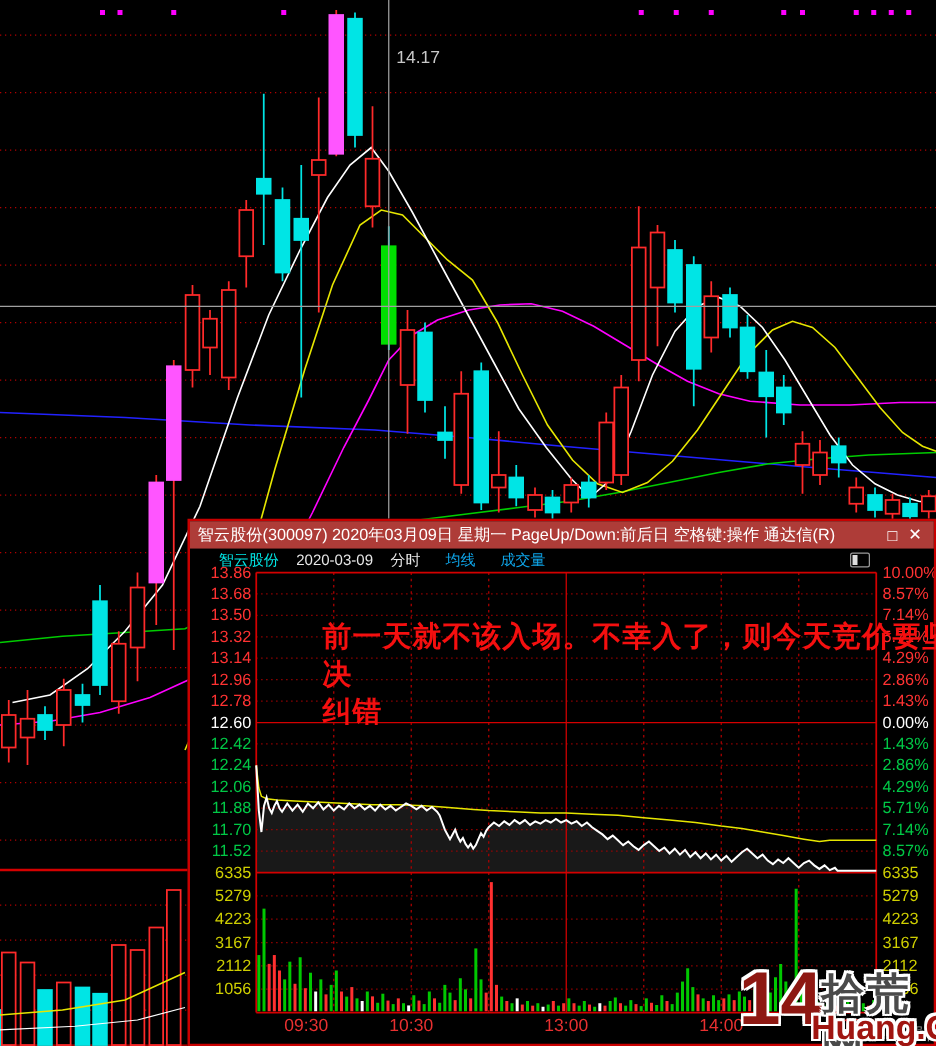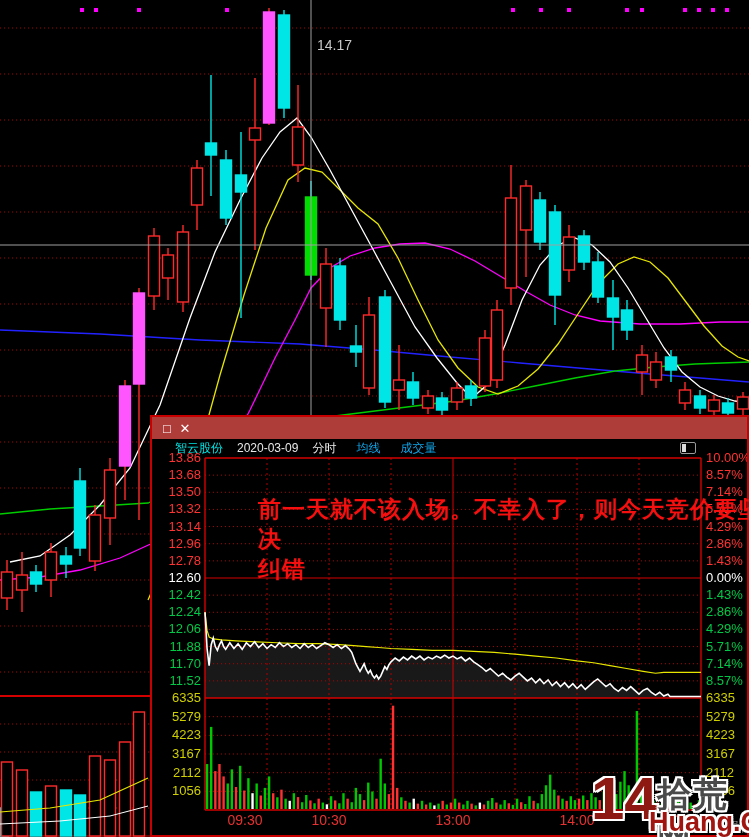--- a/index.html
+++ b/index.html
@@ -206,20 +206,21 @@
       </g>
       <g>
         <line x1="0" y1="245" x2="749" y2="245" stroke="#a0a0a0"></line>
         <line x1="311" y1="0" x2="311" y2="415" stroke="#a0a0a0"></line>
         <text x="317" y="50" fill="#c8c8c8" font-size="14">14.17</text>
       </g>
     </svg>
 
   <div id="popup">
     <div class="titlebar">
+      <span class="t">智云股份(300097) 2020年03月09日 星期一 PageUp/Down:前后日 空格键:操作 通达信(R)</span>
       <span class="wbtn">□</span>
       <span class="wbtn">✕</span>
     </div>
     <div class="infobar">
       <span class="stock">智云股份</span>
       <span class="wht">2020-03-09</span>
       <span class="wht">分时</span>
       <span class="yel">均线</span>
       <span class="yel">成交量</span>
       <span class="panelicon">

